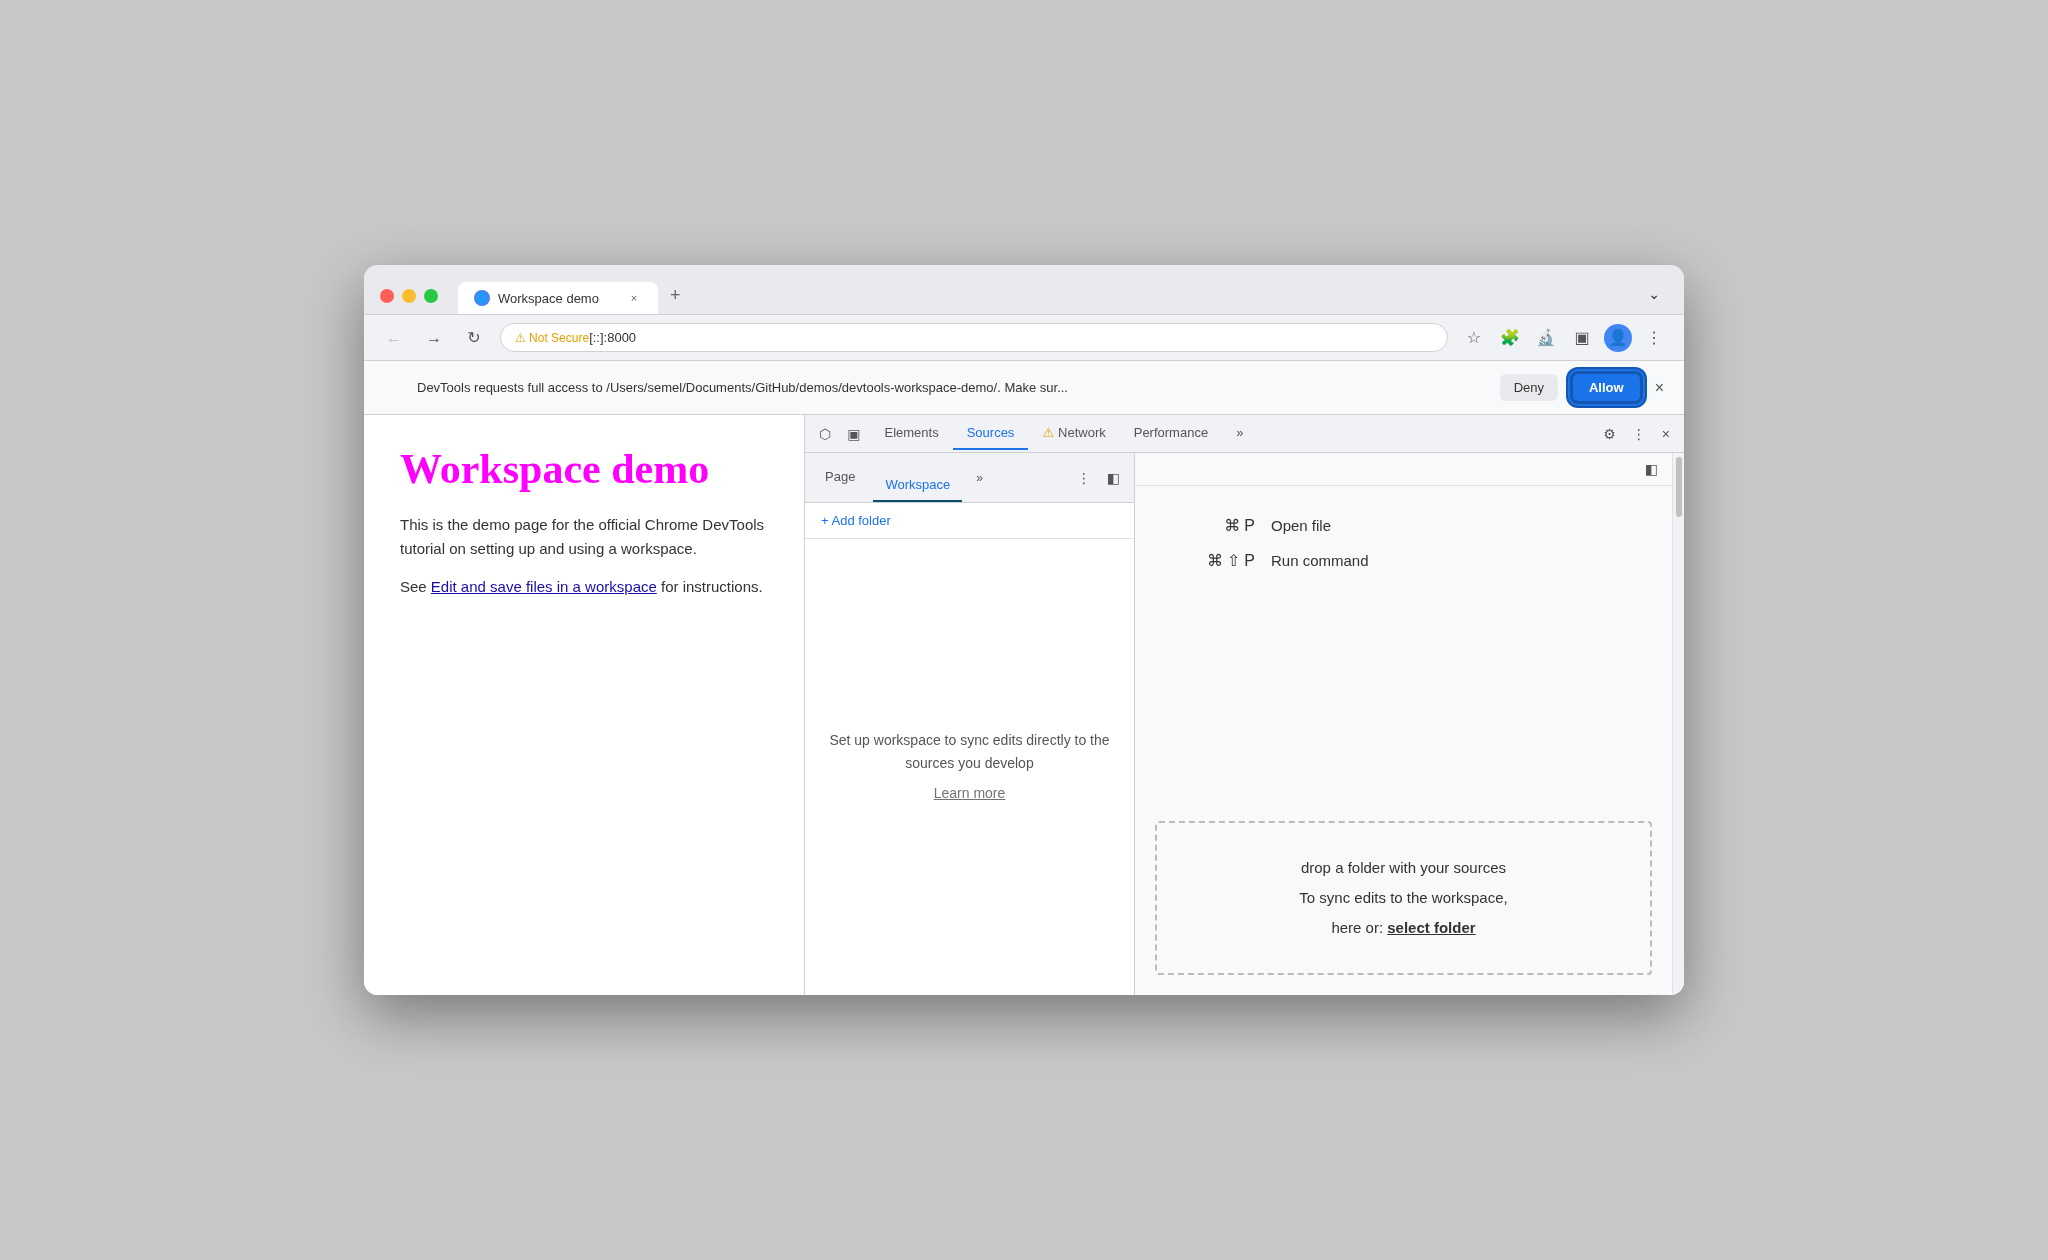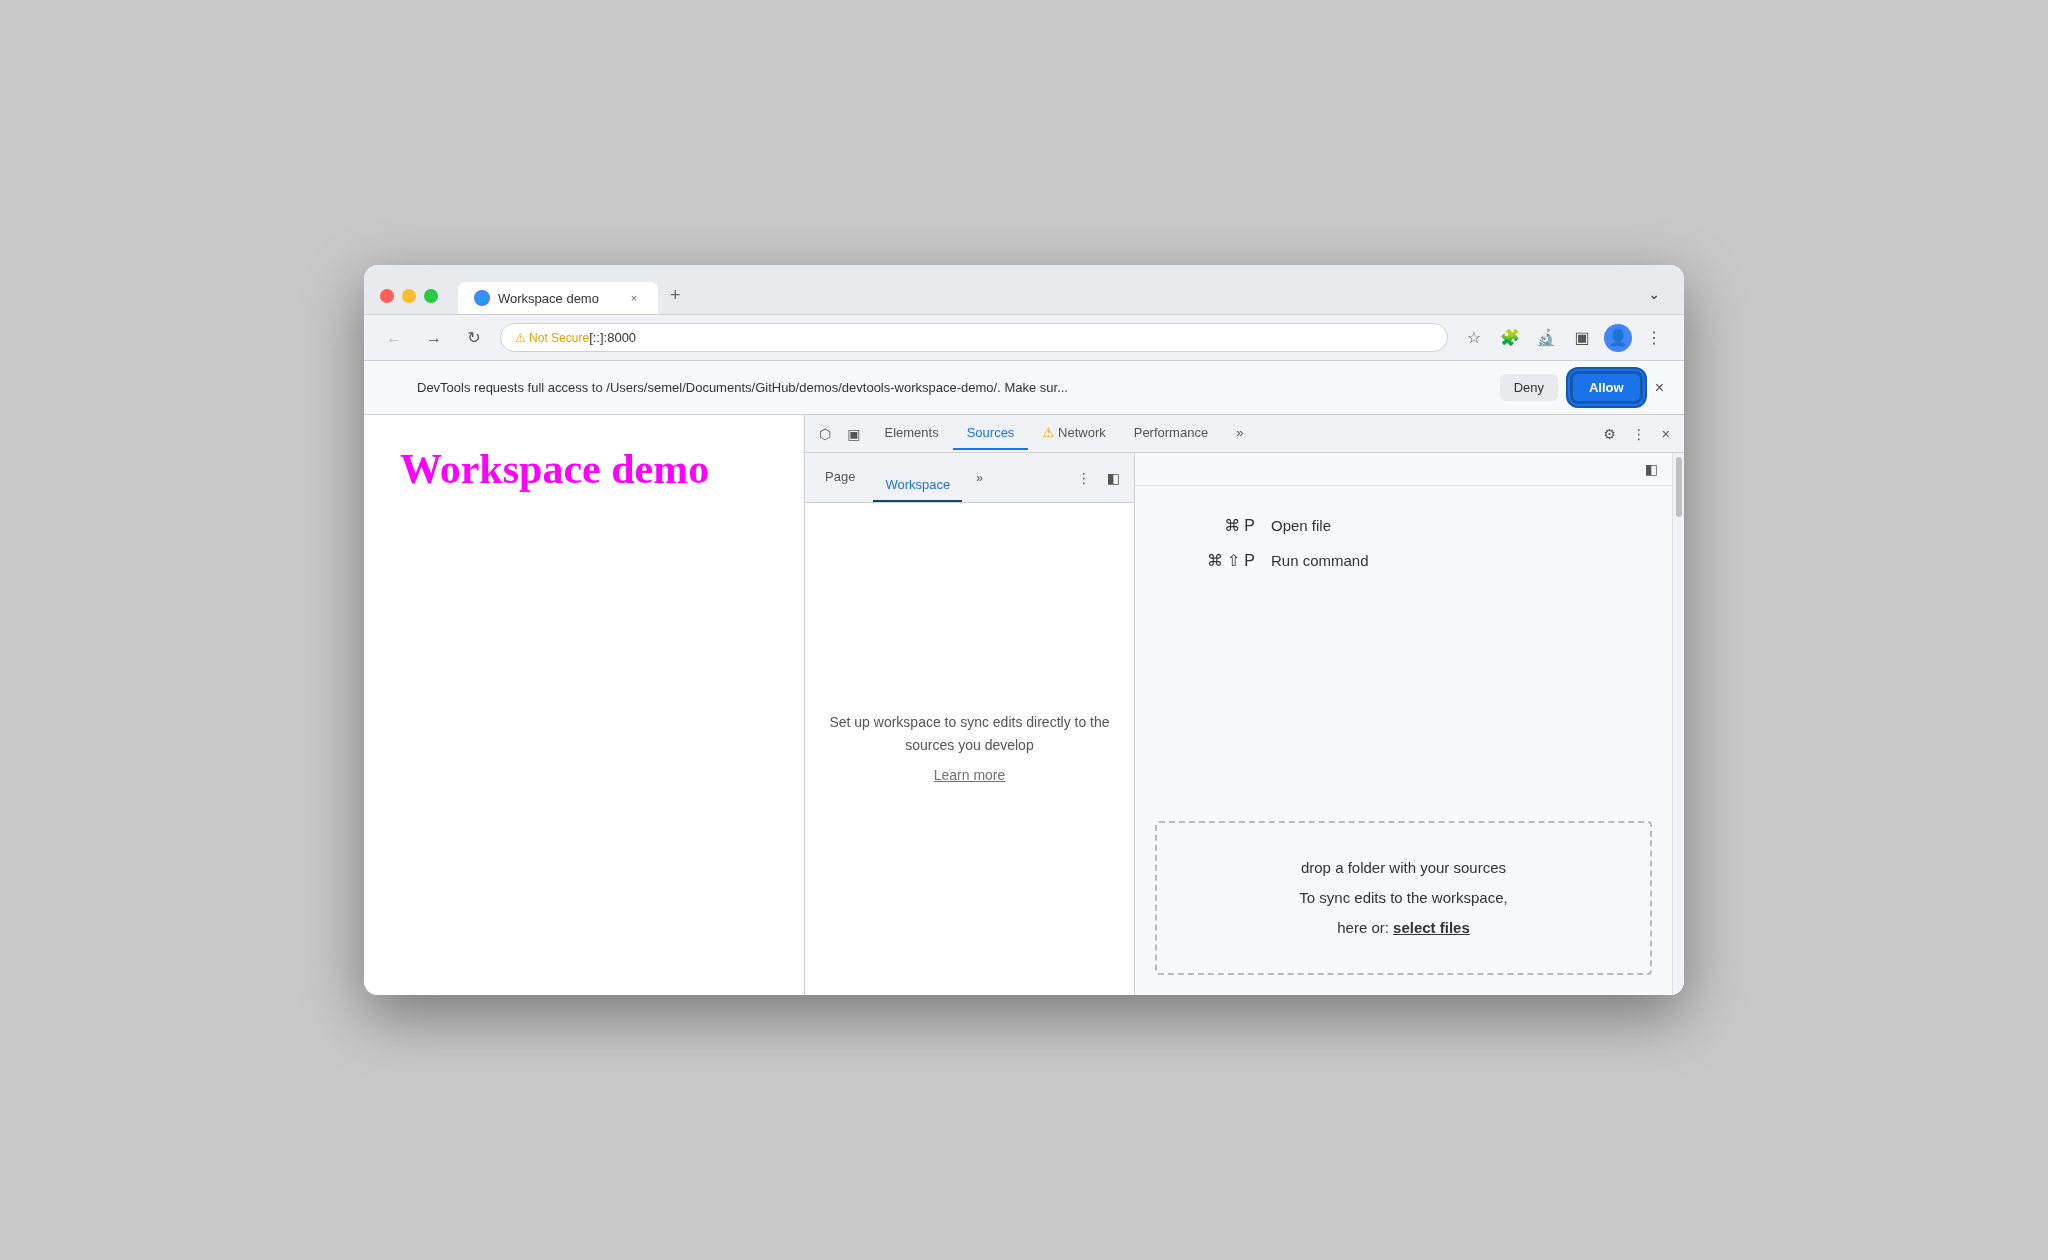--- a/index.html
+++ b/index.html
@@ -485,20 +485,26 @@
     <span class="notification-text">DevTools requests full access to /Users/semel/Documents/GitHub/demos/devtools-workspace-demo/. Make sur...</span>
     <button class="deny-btn">Deny</button>
     <button class="allow-btn">Allow</button>
     <button class="notif-close">×</button>
   </div>
 
   <div class="main-area">
 
     <div class="page-content">
       <div class="page-title">Workspace demo</div>
+      <div class="page-body">
+        <p>This is the demo page for the official Chrome DevTools tutorial on setting up and using a workspace.</p>
+        <p>
+          <span>See </span><a class="page-link">Edit and save files in a workspace</a><span> for instructions.</span>
+        </p>
+      </div>
     </div>
 
     <div class="devtools-panel">
 
       <div class="devtools-toolbar">
         <button class="devtools-icon-btn">⬡</button>
         <button class="devtools-icon-btn">▣</button>
         <div class="devtools-tabs">
           <div class="devtools-tab">Elements</div>
           <div class="devtools-tab active">Sources</div>
@@ -521,20 +527,21 @@
             <div class="sources-tabs">
               <div class="sources-tab">Page</div>
               <div class="sources-tab active">Workspace</div>
               <div class="sources-tab-more">»</div>
               <div class="sources-tab-controls">
                 <button class="devtools-icon-btn">⋮</button>
                 <button class="devtools-icon-btn">◧</button>
               </div>
             </div>
 
+            <div class="add-folder-btn">+ Add folder</div>
 
             <div class="workspace-empty">
               <p>Set up workspace to sync edits directly to the sources you develop</p>
               <a class="learn-more">Learn more</a>
             </div>
           </div>
 
           <div class="editor-content">
 
             <div class="editor-toolbar">
@@ -556,21 +563,21 @@
                   <span>P</span>
                 </div>
                 <span>Run command</span>
               </div>
             </div>
 
             <div class="drop-zone">
               <div>drop a folder with your sources</div>
               <div>To sync edits to the workspace,</div>
               <div>
-                <span>here or: </span><span class="select-folder">select files</span>
+                <span>here or: </span><span class="select-folder">select folder</span>
               </div>
             </div>
           </div>
         </div>
         <div class="scrollbar">
           <div class="scrollbar-thumb"></div>
         </div>
       </div>
     </div>
   </div>

